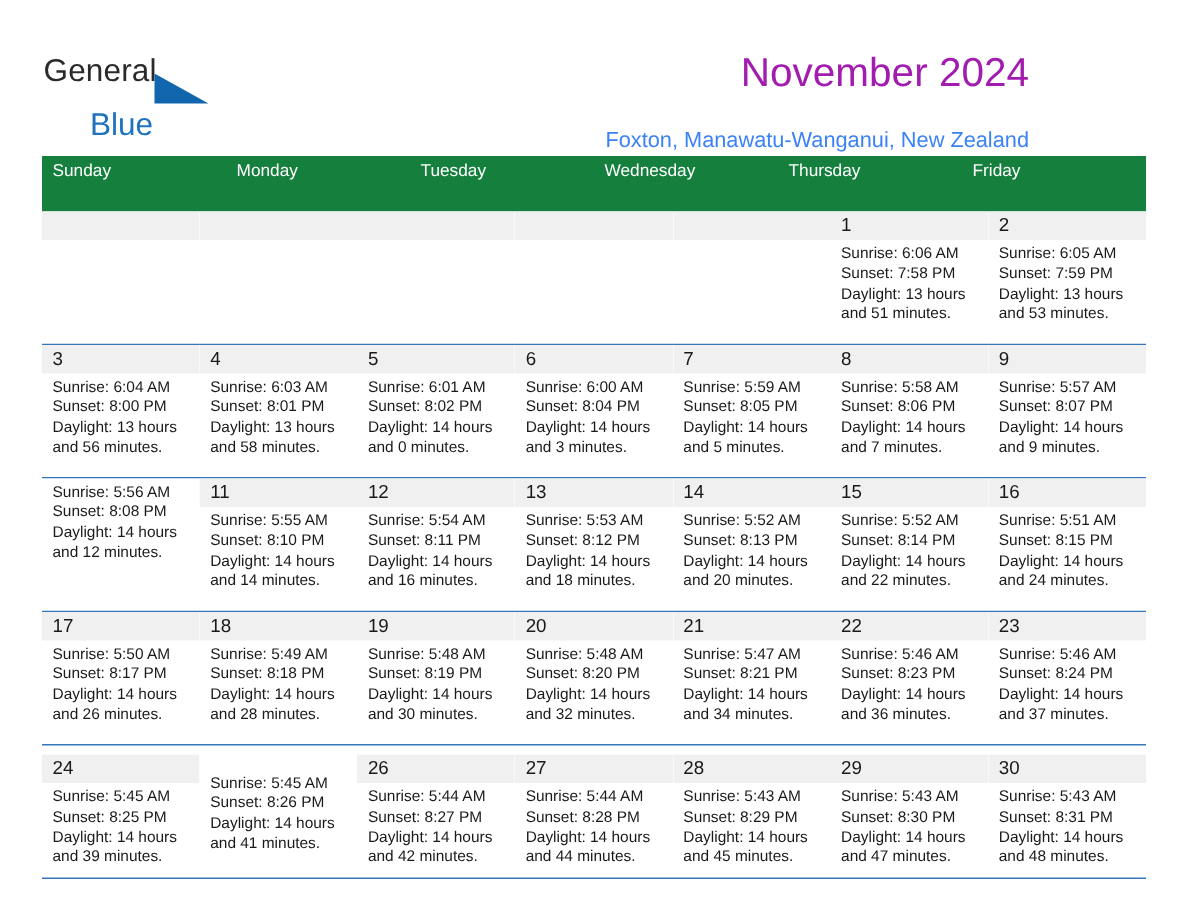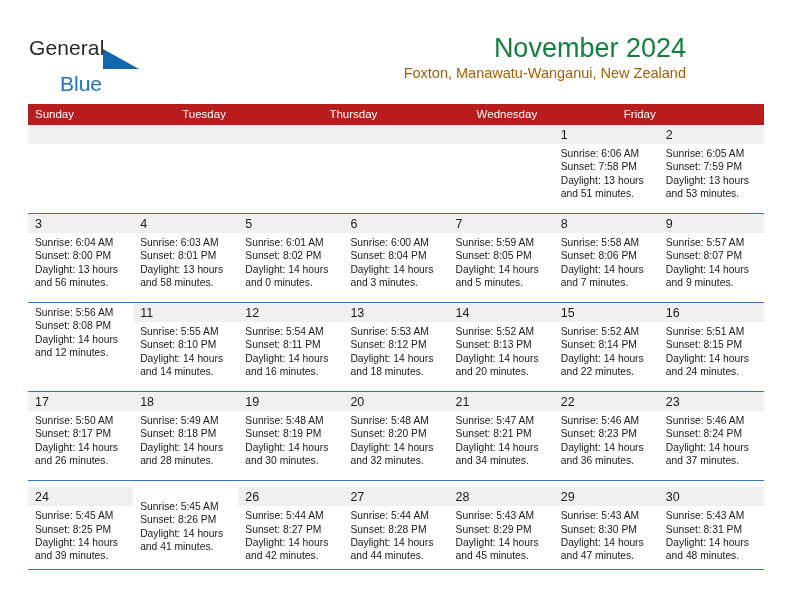--- a/index.html
+++ b/index.html
@@ -64,46 +64,46 @@
   }
 
   .title-block {
     position: absolute;
     right: 39px;
     top: 32px;
     text-align: right;
   }
   .cal-title {
     font-size: 27px;
-    color: #15803d;
+    color: #a21caf;
     font-weight: normal;
     line-height: 32px;
     white-space: nowrap;
   }
   .cal-subtitle {
-    margin-top: 0;
+    margin-top: 21px;
     font-size: 14.5px;
-    color: #a16207;
+    color: #3b82f6;
     line-height: 18px;
     white-space: nowrap;
     text-align: center;
   }
 
   
   .calendar {
     position: absolute;
     left: 28px;
     top: 104px;
     width: 736px;
   }
   .weekdays {
     display: flex;
     width: 100%;
-    background: #b91c1c;
-    height: 21px;
+    background: #15803d;
+    height: 37px;
   }
   .weekday {
     flex: 1 1 0;
     color: #ffffff;
     font-size: 11.5px;
     line-height: 21px;
     padding-left: 7px;
     box-sizing: border-box;
     white-space: nowrap;
   }
@@ -162,23 +162,24 @@
     <div class="title-block">
       <div class="cal-title">November 2024</div>
       <div class="cal-subtitle">Foxton, Manawatu-Wanganui, New Zealand</div>
     </div>
 
   </div>
 
   <div class="calendar">
     <div class="weekdays">
         <div class="weekday">Sunday</div>
+        <div class="weekday">Monday</div>
         <div class="weekday">Tuesday</div>
+        <div class="weekday">Wednesday</div>
         <div class="weekday">Thursday</div>
-        <div class="weekday">Wednesday</div>
         <div class="weekday">Friday</div>
       </div>
     <div id="weeks-container">
         <div class="week">
           <div class="daycell">
             <div class="daynum-band"><span class="daynum"></span></div>
             <div class="daybody"></div>
           </div>
           <div class="daycell">
             <div class="daynum-band"><span class="daynum"></span></div>

